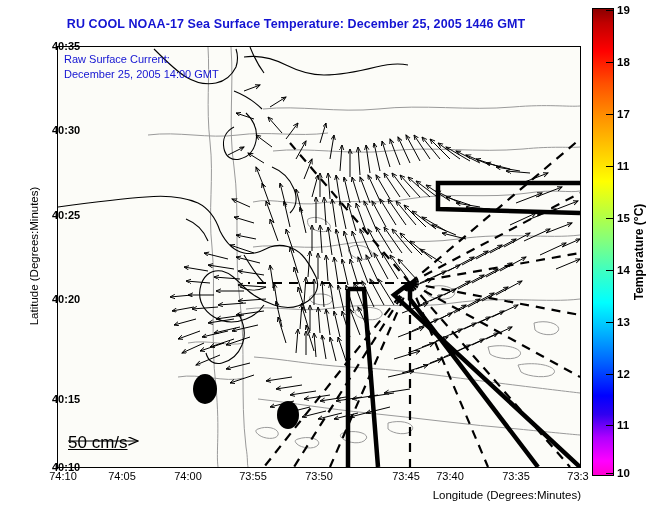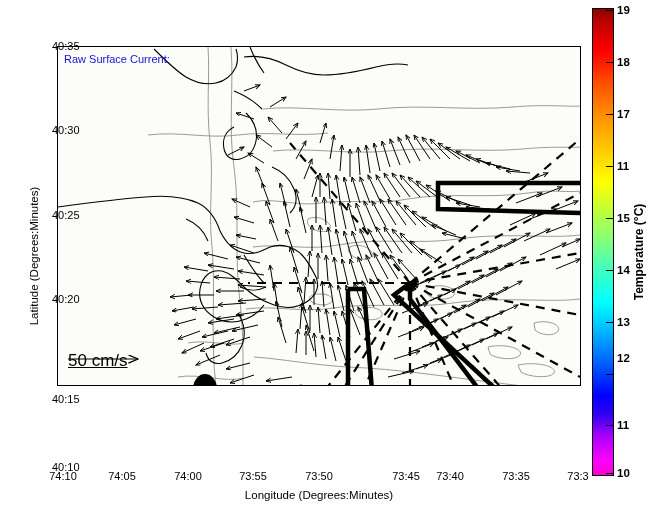--- a/index.html
+++ b/index.html
@@ -9,42 +9,42 @@
 
   
   .title{
     position:absolute;left:0;top:17px;width:592px;text-align:center;
     color:#1414d2;font-weight:bold;font-size:12.5px;letter-spacing:.1px;
     white-space:nowrap;
   }
 
   
   .plot{
-    position:absolute;left:57px;top:46px;width:524px;height:340px;
+    position:absolute;left:57px;top:46px;width:524px;height:422px;
     background:#fcfcf8;border:1px solid #000;box-sizing:border-box;
     overflow:hidden;
   }
   .plot svg{position:absolute;left:0;top:0;}
 
   
   .raw-note{
     position:absolute;left:6px;top:5px;color:#1414d2;font-size:11px;
     line-height:15px;white-space:nowrap;
   }
 
   
   .scalebar{position:absolute;left:6px;bottom:14px;width:110px;}
   .scalebar .lab{font-size:17px;color:#000;padding-left:4px;text-decoration:underline;}
 
   
   .xtick,.ytick{position:absolute;font-size:11px;color:#000;white-space:nowrap;}
   .xtick{top:470px;transform:translateX(-50%);}
-  .ytick{left:52px;transform:translateY(-50%);text-align:right;}
+  .ytick{left:52px;transform:translateY(-50%);text-align:right;font-weight:bold;}
   .xlabel{
-    position:absolute;left:57px;top:489px;width:524px;text-align:center;
+    position:absolute;left:57px;top:489px;width:524px;text-align:right;
     font-size:11.5px;color:#000;
   }
   .ylabel{
     position:absolute;left:-96px;top:250px;width:260px;text-align:center;
     font-size:11.5px;color:#000;transform:rotate(-90deg);
     transform-origin:50% 50%;
   }
 
   
   .cbar{
@@ -80,20 +80,21 @@
     position:absolute;left:539px;top:245px;width:200px;text-align:center;
     font-size:12px;font-weight:bold;color:#000;
     transform:rotate(-90deg);transform-origin:50% 50%;
   }
 </style>
 </head>
 <body>
 
 <div id="root">
 
+  <div class="title">RU COOL  NOAA-17  Sea Surface Temperature:  December 25, 2005 1446 GMT</div>
 
   <div class="plot">
 
     <svg width="522" height="420" viewBox="0 0 522 420">
       <defs>
         <marker id="ah" markerWidth="6" markerHeight="6" refX="5" refY="2.2" orient="auto">
           <path d="M0,0 L5,2.2 L0,4.4" fill="none" stroke="#000" stroke-width="0.9"></path>
         </marker>
       </defs>
 
@@ -415,20 +416,21 @@
         <path d="M498,222 L522,212"></path>
           <path d="M504,200 L522,192"></path>
         <path d="M224,86 L210,70"></path>
           <path d="M214,100 L198,88"></path>
         <path d="M206,116 L190,106"></path>
       </g>
     </svg>
 
     <div class="raw-note">
       <div>Raw Surface Current:</div>
+      <div>December 25, 2005 14:00 GMT</div>
     </div>
 
     <div class="scalebar">
       <div class="lab">50 cm/s</div>
       <svg width="90" height="16">
         <defs>
           <marker id="ah2" markerWidth="9" markerHeight="9" refX="8" refY="3.4" orient="auto">
             <path d="M0,0 L8,3.4 L0,6.8" fill="none" stroke="#000" stroke-width="1.1"></path>
           </marker>
         </defs>
@@ -464,21 +466,21 @@
   <div class="cbar"></div>
 
   <div>
     <div class="cbtick" style="top:10px">19</div>
     <div class="cbtick" style="top:62px">18</div>
     <div class="cbtick" style="top:114px">17</div>
     <div class="cbtick" style="top:166px">11</div>
     <div class="cbtick" style="top:218px">15</div>
     <div class="cbtick" style="top:270px">14</div>
     <div class="cbtick" style="top:322px">13</div>
-    <div class="cbtick" style="top:358px">12</div>
+    <div class="cbtick" style="top:374px">12</div>
     <div class="cbtick" style="top:425px">11</div>
     <div class="cbtick" style="top:473px">10</div>
 
     <div class="cbtickmark" style="top:10px"></div>
     <div class="cbtickmark" style="top:62px"></div>
     <div class="cbtickmark" style="top:114px"></div>
     <div class="cbtickmark" style="top:166px"></div>
     <div class="cbtickmark" style="top:218px"></div>
     <div class="cbtickmark" style="top:270px"></div>
     <div class="cbtickmark" style="top:322px"></div>

